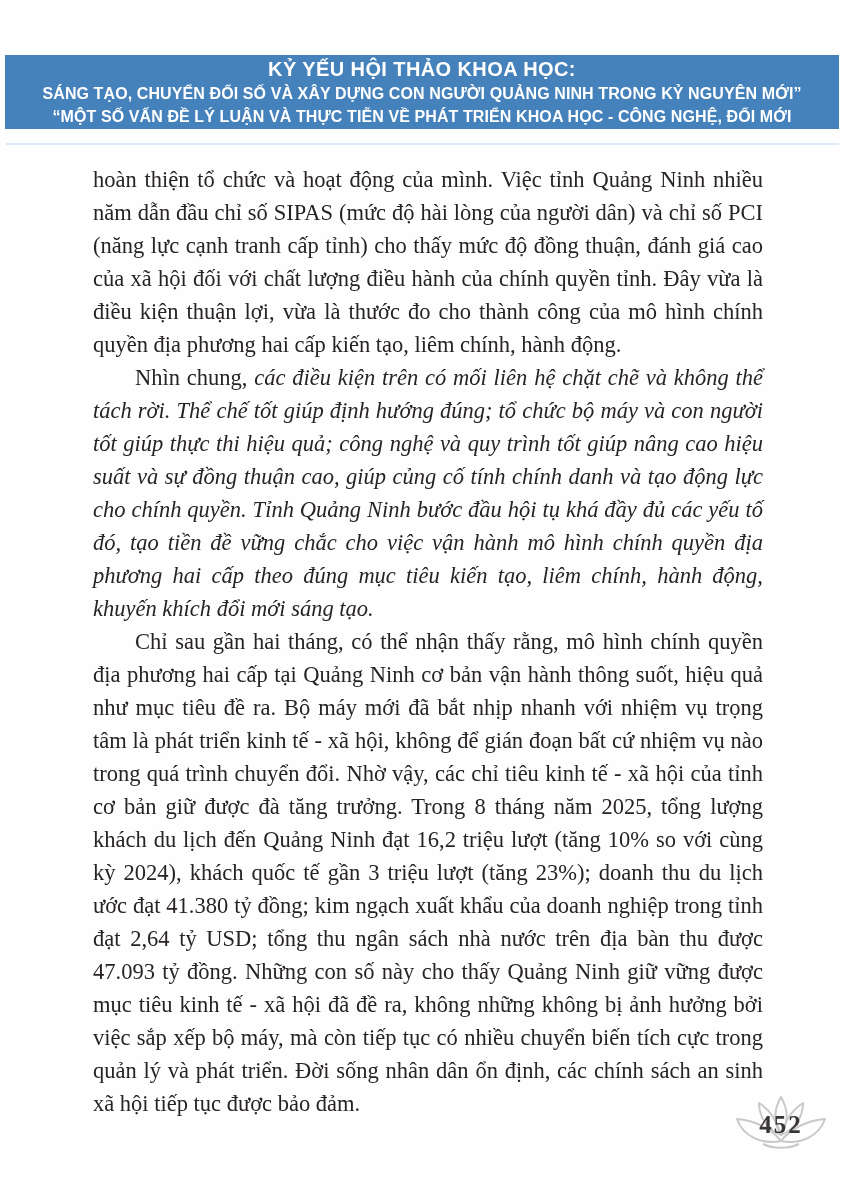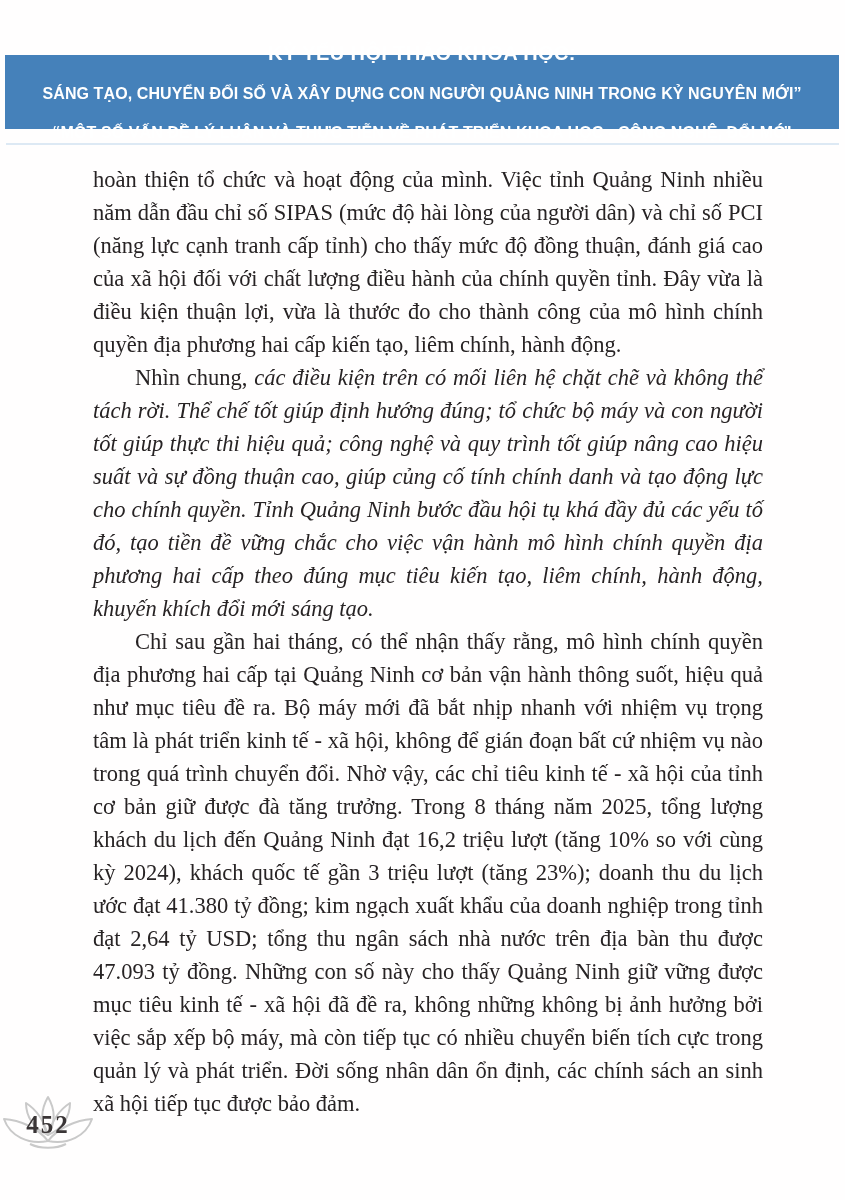--- a/index.html
+++ b/index.html
@@ -20,21 +20,21 @@
     right: 6px;
     height: 74px;
     background: #4581ba;
     color: #ffffff;
     text-align: center;
     font-family: "Liberation Sans", sans-serif;
     font-weight: 700;
     display: flex;
     flex-direction: column;
     justify-content: center;
-    gap: 18px;
+    gap: 2px;
   }
   .banner-title { font-size: 20px; line-height: 24px; letter-spacing: 0.4px; }
   .banner-sub   { font-size: 16px; line-height: 21px; letter-spacing: 0.1px; }
   .banner-rule {
     position: absolute;
     top: 143px;
     left: 6px;
     right: 6px;
     height: 2px;
     background: #dde9f4;
@@ -55,21 +55,21 @@
   .para.indent { text-indent: 42px; }
   .em { font-style: italic; }
 
   
   .footer-ornament {
     position: absolute;
     left: 0;
     right: 16px;
     top: 1094px;
     display: flex;
-    justify-content: flex-start;
+    justify-content: flex-end;
   }
   .lotus-wrap { position: relative; width: 96px; height: 62px; }
   .lotus-wrap svg { position: absolute; inset: 0; }
   .pagenum {
     position: absolute;
     left: 0; right: 0;
     top: 17px;
     text-align: center;
     font-family: "Liberation Serif", serif;
     font-weight: 700;

